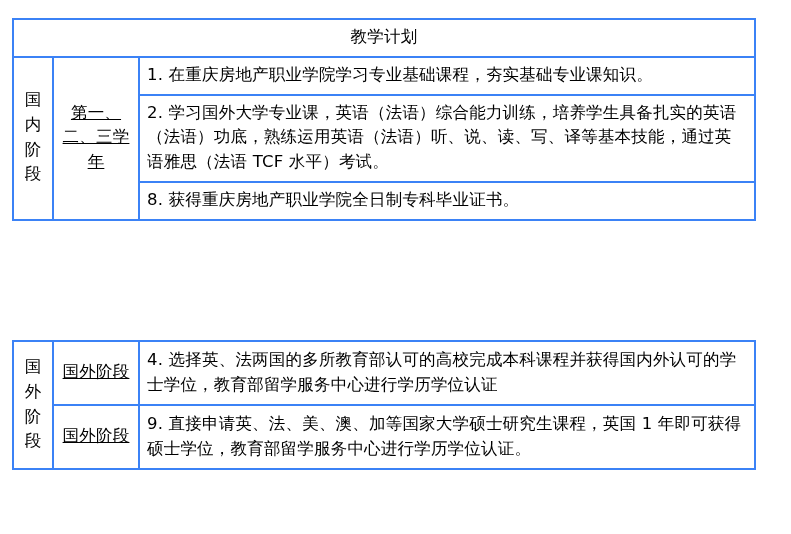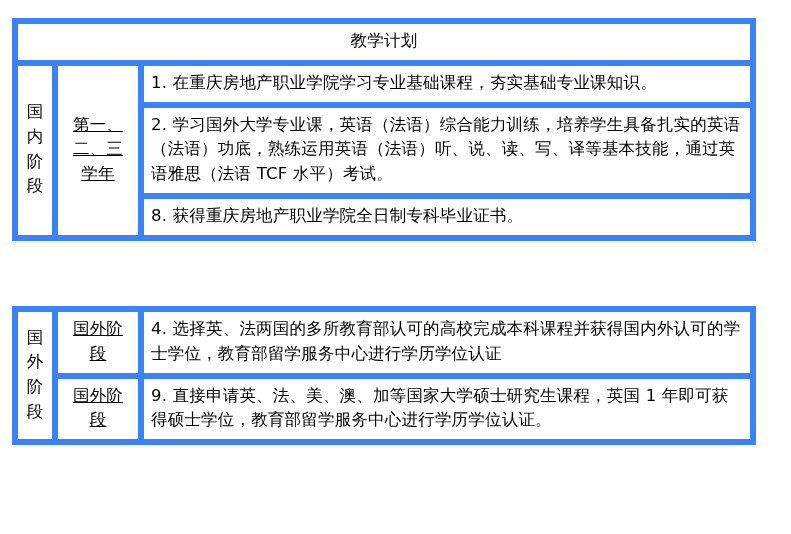--- a/index.html
+++ b/index.html
@@ -22,21 +22,21 @@
   }
   table.plan {
     position: absolute;
     left: 12px;
     top: 18px;
     width: 744px;
     border-collapse: collapse;
     table-layout: fixed;
   }
   table.plan td {
-    border: 6px solid #3b82f6;
+    border: 2px solid #3b82f6;
     vertical-align: middle;
     padding: 5px 7px 6px 7px;
     font-size: 16.5px;
     line-height: 1.5;
     letter-spacing: 0.2px;
   }
   .title-cell {
     text-align: center;
     font-size: 17.5px;
     padding: 7px 0 8px 0;
@@ -92,21 +92,21 @@
       </tr>
       <tr>
         <td class="body-cell">2. 学习国外大学专业课，英语（法语）综合能力训练，培养学生具备扎实的英语（法语）功底，熟练运用英语（法语）听、说、读、写、译等基本技能，通过英语雅思（法语 TCF 水平）考试。</td>
       </tr>
       <tr>
         <td class="body-cell">8. 获得重庆房地产职业学院全日制专科毕业证书。</td>
       </tr>
     </tbody>
   </table>
 
-  <table class="plan" style="top:306px;">
+  <table class="plan" style="top:340px;">
     <colgroup>
       <col style="width:40px">
       <col style="width:86px">
       <col>
     </colgroup>
     <tbody>
       <tr>
         <td class="stage-cell" rowspan="2">
           <span class="vtext">国外阶段</span>
         </td>

